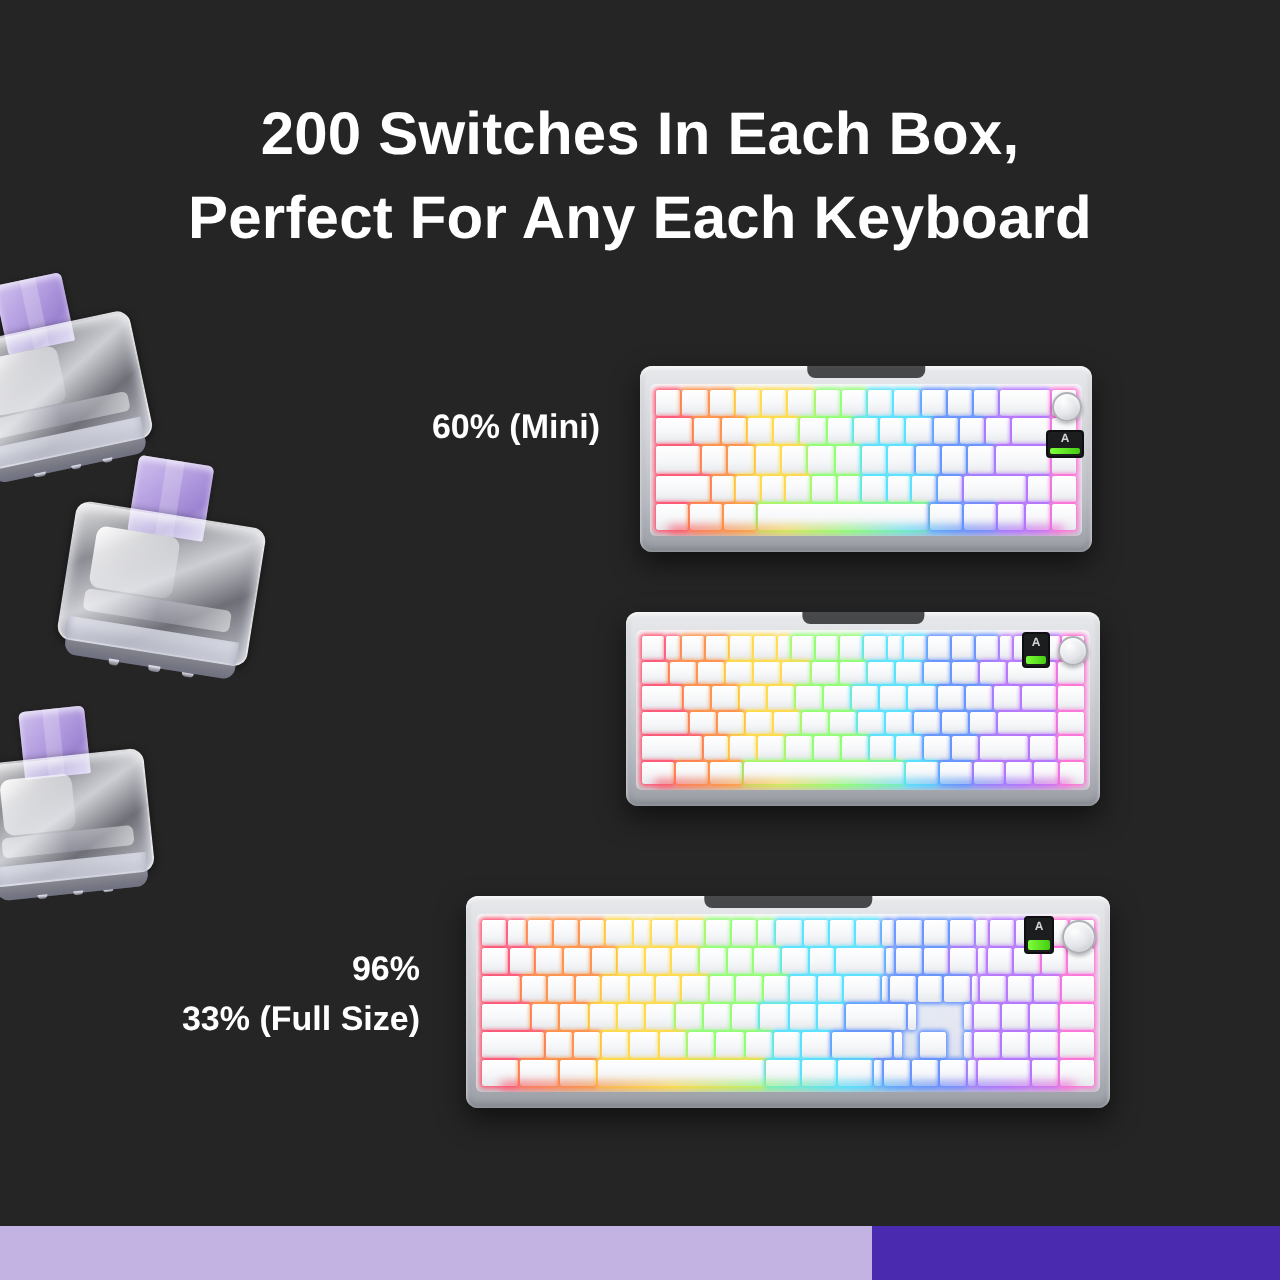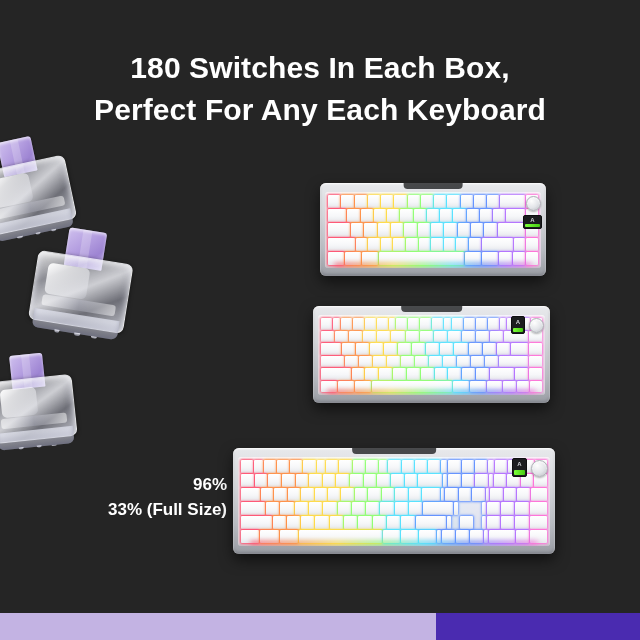--- a/index.html
+++ b/index.html
@@ -41,21 +41,21 @@
     text-align: right;
     color: #ffffff;
     font-size: 17px;
     font-weight: 700;
     line-height: 25px;
   }
   .label-line { display: block; white-space: nowrap; }
 
   .label-60  { left: 20px; top: 201px; width: 280px; }
   .label-75  { left: 20px; top: 330px; width: 270px; }
-  .label-100 { left: 22px;  top: 472px; width: 205px; }
+  .label-100 { left: 5px;  top: 472px; width: 205px; }
 
   
   .bottom-bar {
     position: absolute;
     left: 0;
     bottom: 0;
     width: 640px;
     height: 27px;
     display: flex;
   }
@@ -270,21 +270,21 @@
   .kb3 .kb-display { right: 28px; top: 10px; width: 15px; height: 19px; }
 
   .kb2 .kb-keys, .kb3 .kb-keys { padding-top: 3px; }
 </style>
 </head>
 <body style="background: rgb(37, 37, 37);">
 
 <div class="poster" style="background: rgb(37, 37, 37);">
 
   <div class="headline" style="color: rgb(255, 255, 255);">
-    <span class="headline-line">180 Switches In Each Box,</span>
+    <span class="headline-line">200 Switches In Each Box,</span>
     <span class="headline-line">Perfect For Any Each Keyboard</span>
   </div>
 
   <div class="switch switch-1">
     <div class="sw-stem"></div>
     <div class="sw-housing"></div>
     <div class="sw-base">
       <div class="sw-pin p1"></div>
       <div class="sw-pin p2"></div>
       <div class="sw-pin p3"></div>
@@ -305,20 +305,21 @@
     <div class="sw-stem"></div>
     <div class="sw-housing"></div>
     <div class="sw-base">
       <div class="sw-pin p1"></div>
       <div class="sw-pin p2"></div>
       <div class="sw-pin p3"></div>
     </div>
   </div>
 
   <div class="label-block label-60">
+    <span class="label-line">60% (Mini)</span>
   </div>
 
 
   <div class="label-block label-100">
     <span class="label-line">96%</span>
     <span class="label-line">33% (Full Size)</span>
   </div>
 
   <div class="keyboard kb1">
     <div class="kb-top-notch"></div>

